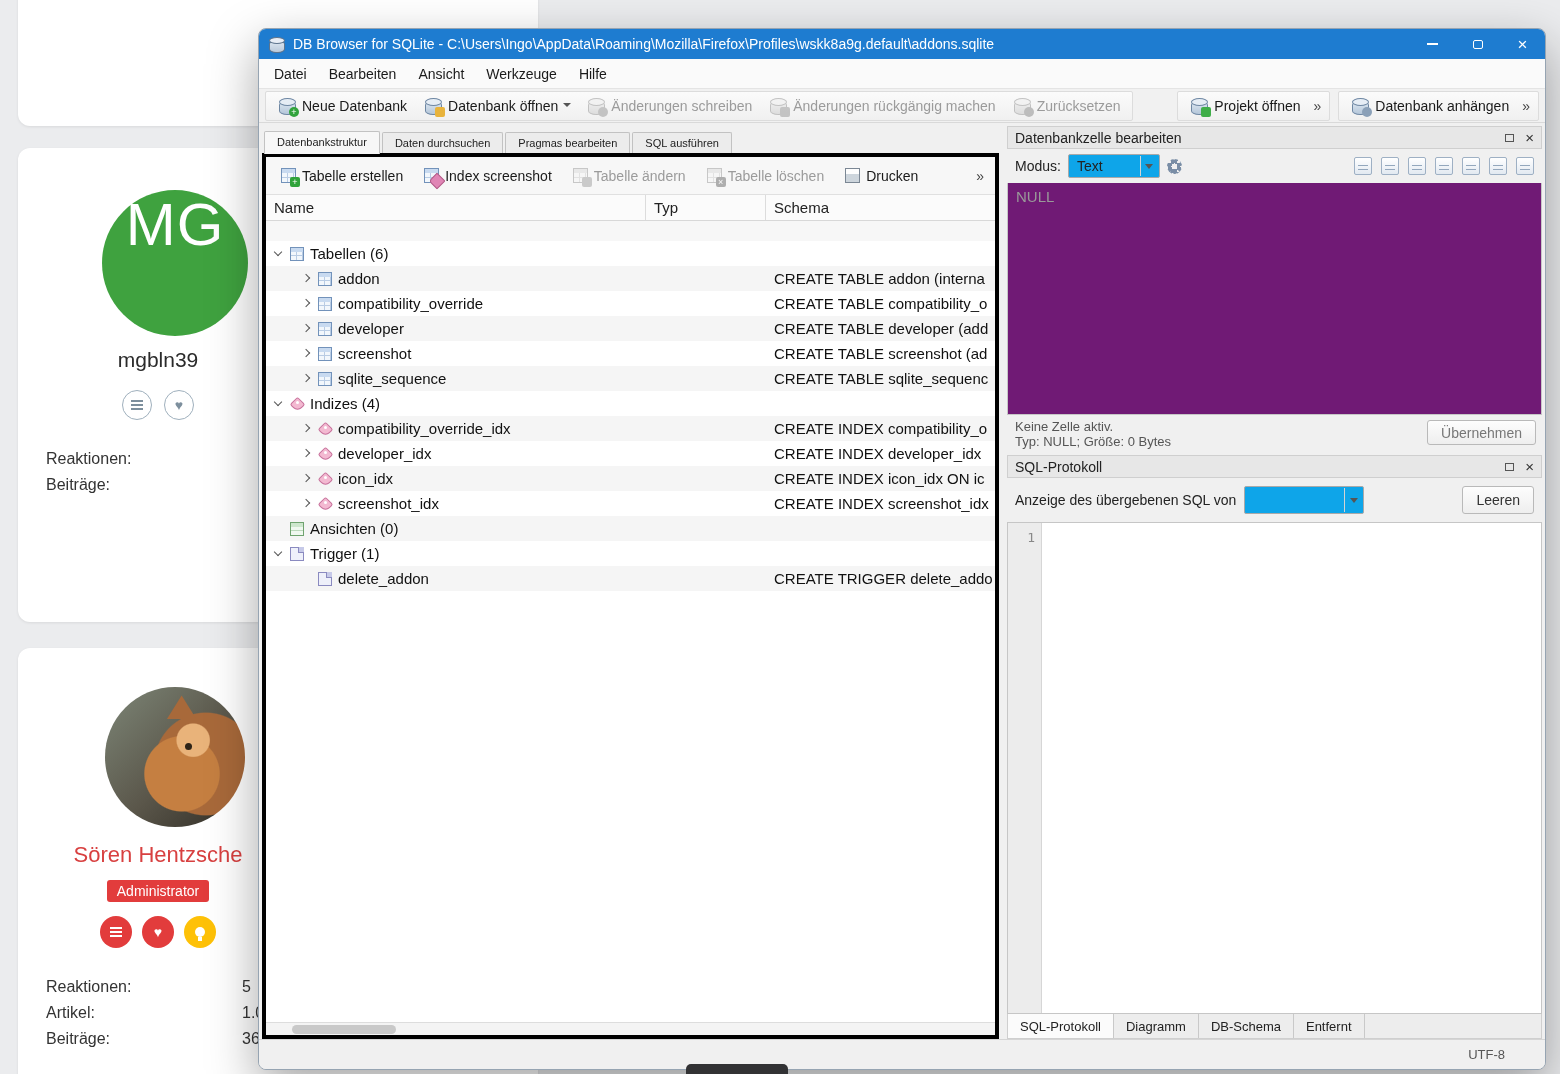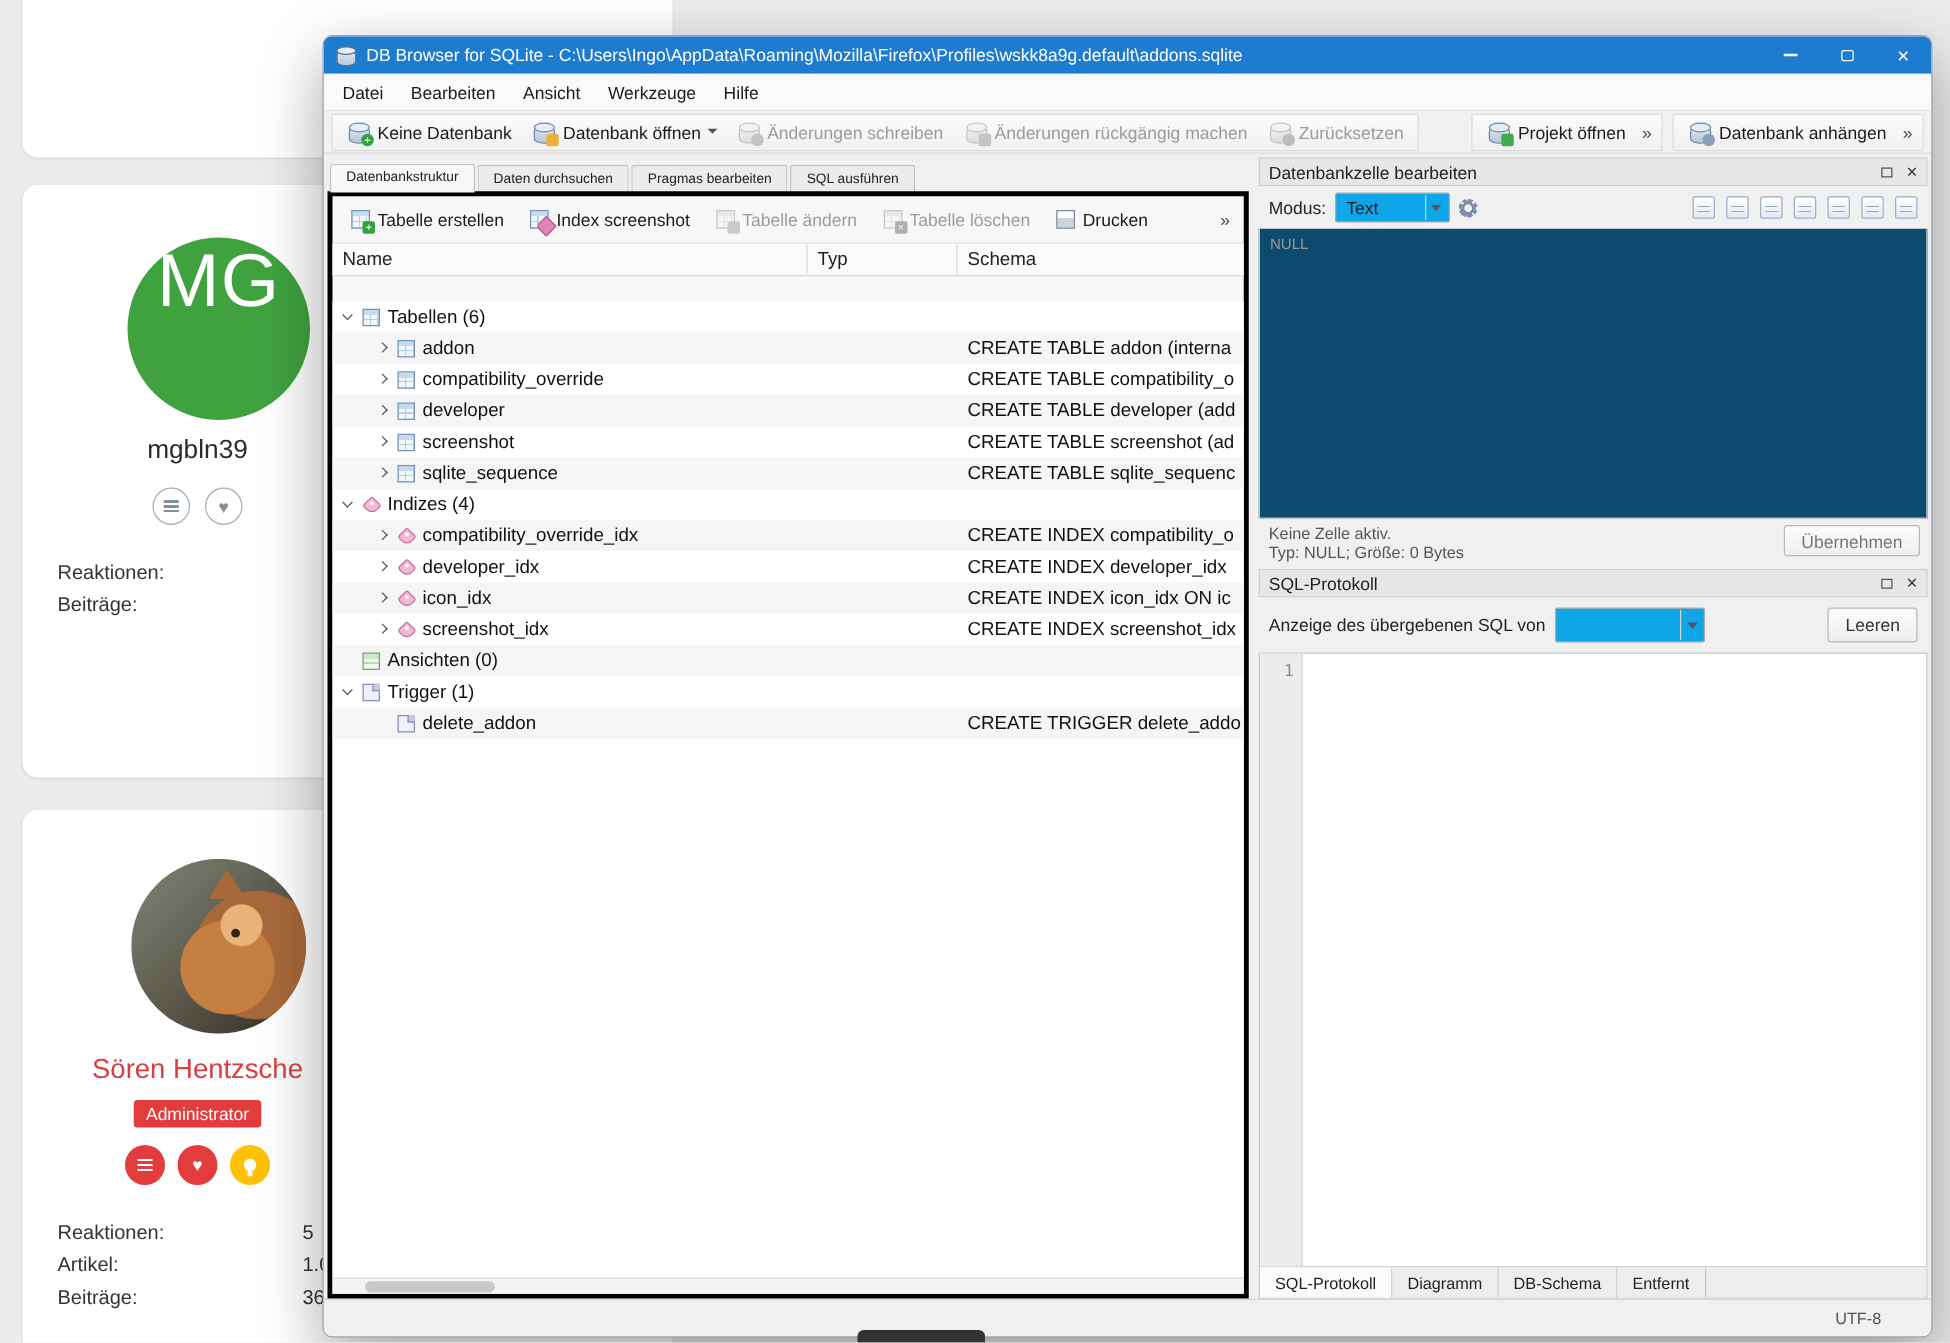--- a/index.html
+++ b/index.html
@@ -159,21 +159,21 @@
   .cb-mode { min-width:92px; } .cb-sql { min-width:120px; height:28px; }
   .cb-arrow { position:absolute; right:1px; top:1px; bottom:1px; width:18px; border-left:1px solid #d4d4d4; display:flex; align-items:center; justify-content:center; }
   .cb-arrow::before { content:""; border:4px solid transparent; border-top:5px solid #555; margin-top:5px; }
   .gear { width:15px; height:15px; border-radius:50%; border:3px dotted #7a8ea6; background:radial-gradient(circle,#f0f0f0 0 3px,#7a8ea6 3px 5px,#f0f0f0 5px); }
   .ce-icons { margin-left:auto; display:flex; gap:9px; }
   .ce-icon { width:18px; height:18px; border:1px solid #9eb0c4; border-radius:2px; background:
       linear-gradient(#fff,#e2e9f1); position:relative; }
   .ce-icon::before { content:""; position:absolute; left:3px; right:3px; top:4px; height:8px;
       background:repeating-linear-gradient(0deg,#93a7bd 0 1.5px, rgba(0,0,0,0) 1.5px 4px); }
 
-  .cell-edit { height:232px; background:#0c4a6e; border:1px solid #c6c6c6; border-top:none; padding:5px 8px; font-size:12px; color:#999; flex:none; }
+  .cell-edit { height:232px; background:#701a75; border:1px solid #c6c6c6; border-top:none; padding:5px 8px; font-size:15px; color:#999; flex:none; }
   .cell-status { height:40px; background:#f0f0f0; padding:3px 8px; position:relative; font-size:13px; color:#555; flex:none; }
   .cell-status .l1 { margin-top:1px; }
   .btn { border:1px solid #b9b9b9; background:linear-gradient(#fdfdfd,#eee); border-radius:3px; font-size:14px; display:flex; align-items:center; justify-content:center; }
   .apply-btn { position:absolute; right:6px; top:5px; height:25px; padding:0 13px; color:#777; }
   .sql-ctrl { height:44px; background:#f0f0f0; display:flex; align-items:center; padding:0 8px; gap:8px; flex:none; }
   .clear-btn { margin-left:auto; height:28px; padding:0 13px; color:#333; }
   .sql-editor { flex:1; display:flex; border:1px solid #c6c6c6; background:#fff; min-height:0; }
   .gutter { width:34px; background:#ececec; border-right:1px solid #d6d6d6; text-align:right; padding:7px 6px 0 0; color:#888; font-family:"DejaVu Sans Mono", monospace; font-size:13px; flex:none; }
   .btabs { height:25px; display:flex; background:#ededed; border:1px solid #cfcfcf; border-top:none; flex:none; }
   .btab { padding:3px 12px; font-size:13px; color:#222; border-right:1px solid #c9c9c9; background:#ededed; display:flex; align-items:center; }
@@ -278,21 +278,21 @@
         <span class="menu-item">Hilfe</span>
       </div>
 
     <div class="toolbar">
       <div class="tb-group">
 
           <span class="tbtn">
             <span class="tb-ic ic-new">
               <span class="tb-badge"></span>
             </span>
-            <span>Keine Datenbank</span>
+            <span>Neue Datenbank</span>
 
           </span>
 
           <span class="tbtn has-dd">
             <span class="tb-ic ic-open">
               <span class="tb-badge"></span>
             </span>
             <span>Datenbank öffnen</span>
             <span class="dd-arr"></span>
           </span>

